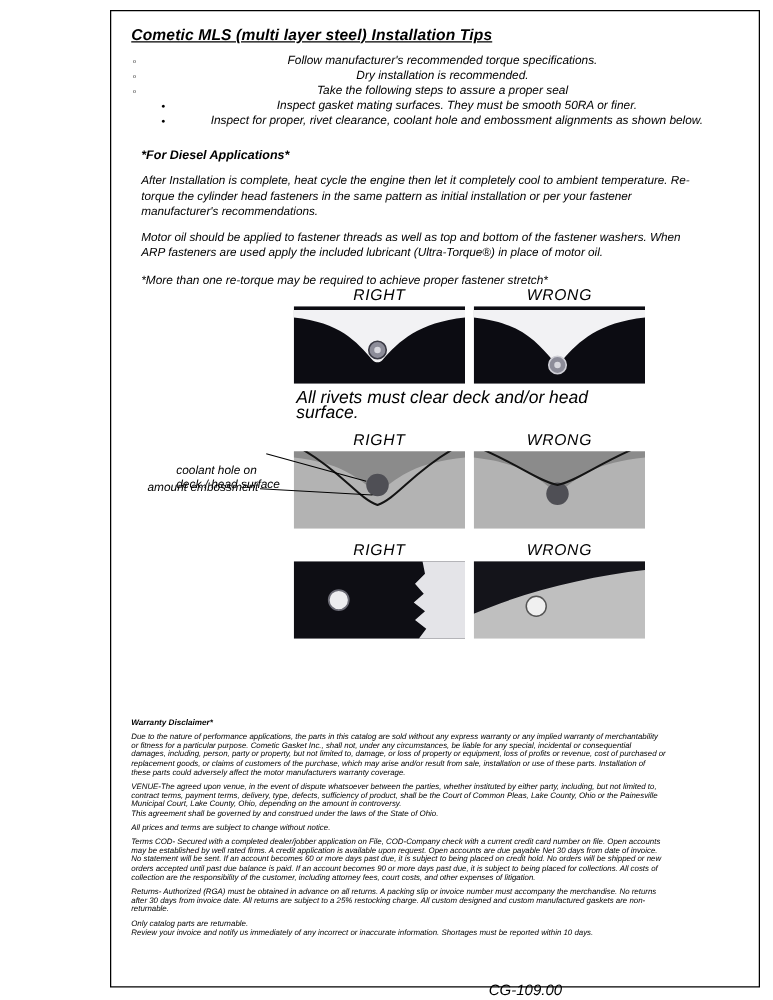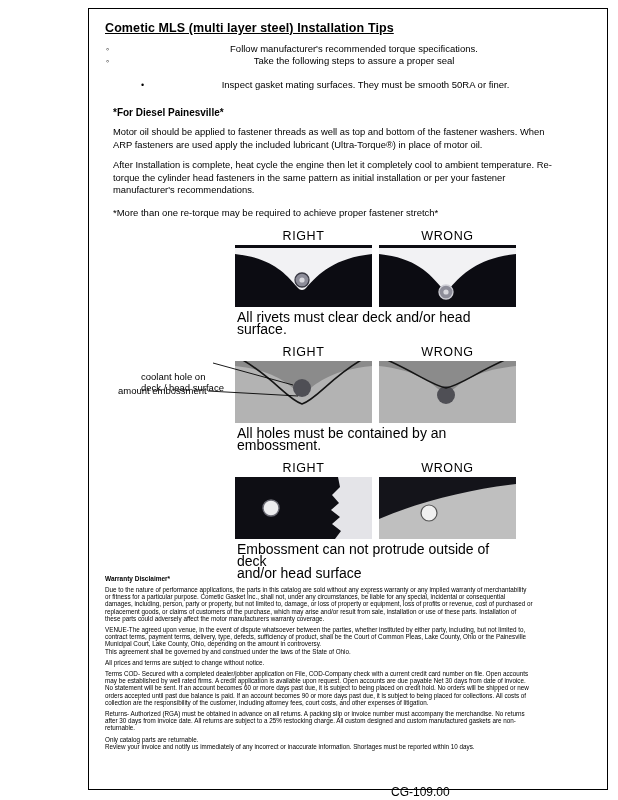--- a/index.html
+++ b/index.html
@@ -10,30 +10,31 @@
     color: #000;
     position: relative;
     overflow: hidden;
   }
   .page {
     position: absolute; left: 88px; top: 8px;
     width: 520px; height: 782px;
     border: 1px solid #000;
     box-sizing: border-box;
     background: #fff;
+    font-style: italic;
   }
   .intro { position: absolute; top: 12px; left: 16px; width: 488px; }
   .title {
     font-size: 12.5px; font-weight: bold; text-decoration: underline;
     margin: 0 0 8px 0; letter-spacing: 0.1px;
   }
   ul.bullets { list-style: none; margin: 0; padding: 0; font-size: 9.5px; line-height: 12px; text-align: center; }
   ul.bullets > li { padding-left: 10px; position: relative; }
   ul.bullets > li::before { content: "◦"; position: absolute; left: 1px; top: 0; font-size: 9px; }
-  ul.subbullets { list-style: none; margin: 12px; padding: 0 0 0 13px; }
+  ul.subbullets { list-style: none; margin: 0; padding: 0 0 0 13px; }
   ul.subbullets > li { padding-left: 10px; position: relative; }
   ul.subbullets > li::before { content: "•"; position: absolute; left: 1px; top: 0; font-size: 9px; }
   .diesel-heading { font-weight: bold; font-size: 10px; margin: 16px 0 8px 8px; }
   p.body { font-size: 9.4px; line-height: 12.5px; margin: 0 0 8px 8px; width: 442px; }
   p.note { font-size: 9.5px; margin: 10px 0 0 8px; }
 
   .diagrams { position: absolute; top: 220px; left: 146px; width: 281px; }
   .drow { position: relative; margin-bottom: 10px; }
   .dheaders { display: flex; gap: 7px; align-items: center; }
   .dheaders span { width: 137px; text-align: center; font-size: 12.5px; letter-spacing: 0.6px; }
@@ -65,31 +66,33 @@
 </head>
 <body>
 
 <div class="page">
 
   <div class="intro">
     <h1 class="title">Cometic MLS (multi layer steel) Installation Tips</h1>
 
     <ul class="bullets">
       <li><span>Follow manufacturer's recommended torque specifications.</span></li>
+      <li><span>Dry installation is recommended.</span></li>
       <li>
         <span>Take the following steps to assure a proper seal</span>
         <ul class="subbullets">
           <li><span>Inspect gasket mating surfaces.  They must be smooth 50RA or finer.</span></li>
+          <li><span>Inspect for proper, rivet clearance, coolant hole and embossment alignments as shown below.</span></li>
         </ul>
       </li>
     </ul>
 
-    <div class="diesel-heading">*For Diesel Painesville*</div>
+    <div class="diesel-heading">*For Diesel Applications*</div>
+    <p class="body">After Installation is complete, heat cycle the engine then let it completely cool to ambient temperature. Re-torque the cylinder head fasteners in the same pattern as initial installation or per your fastener manufacturer's recommendations.</p>
     <p class="body">Motor oil should be applied to fastener threads as well as top and bottom of the fastener washers. When ARP fasteners are used apply the included lubricant (Ultra-Torque®) in place of motor oil.</p>
-    <p class="body">After Installation is complete, heat cycle the engine then let it completely cool to ambient temperature. Re-torque the cylinder head fasteners in the same pattern as initial installation or per your fastener manufacturer's recommendations.</p>
     <p class="note">*More than one re-torque may be required to achieve proper fastener stretch*</p>
   </div>
 
   <div class="diagrams">
 
     <div class="drow">
       <div class="dheaders">
         <span>RIGHT</span>
         <span>WRONG</span>
       </div>
@@ -131,21 +134,20 @@
           <circle cx="67" cy="27" r="9" fill="#4f4f55"></circle>
           <path d="M6,-2 C38,16 52,38 67,43 C82,38 96,16 128,-2" fill="none" stroke="#141414" stroke-width="1.6"></path>
         </svg>
         <svg class="dimg" viewBox="0 0 137 62" preserveAspectRatio="none">
           <rect width="137" height="62" fill="#b3b3b3"></rect>
           <path d="M0,0 H137 V5 C98,9 84,20 71,31 C69,33 65,33 63,31 C50,20 36,9 0,5 Z" fill="#8b8b8b"></path>
           <circle cx="67" cy="34" r="9" fill="#4f4f55"></circle>
           <path d="M6,-2 C38,12 52,24 67,27 C82,24 96,12 128,-2" fill="none" stroke="#141414" stroke-width="1.6"></path>
         </svg>
       </div>
-      <div class="dcaption">All holes must be contained by an embossment.</div>
     </div>
 
     <div class="drow">
       <div class="dheaders">
         <span>RIGHT</span>
         <span>WRONG</span>
       </div>
       <div class="dimages">
         <svg class="dimg" viewBox="0 0 137 62" preserveAspectRatio="none">
           <rect width="137" height="62" fill="#0e0e14"></rect>
@@ -153,22 +155,20 @@
           <circle cx="36" cy="31" r="8" fill="#ededef"></circle>
           <circle cx="36" cy="31" r="8" fill="none" stroke="#6a6a74" stroke-width="1.4"></circle>
         </svg>
         <svg class="dimg" viewBox="0 0 137 62" preserveAspectRatio="none">
           <rect width="137" height="62" fill="#bfbfbf"></rect>
           <path d="M0,0 H137 V7 C92,12 42,24 0,42 Z" fill="#14141a"></path>
           <circle cx="50" cy="36" r="8" fill="#f0f0f0"></circle>
           <circle cx="50" cy="36" r="8" fill="none" stroke="#555" stroke-width="1.2"></circle>
         </svg>
       </div>
-      <div class="dcaption">Embossment can not protrude outside of deck
-and/or head surface</div>
     </div>
 
   </div>
 
   <div class="disclaimer">
     <h2>Warranty Disclaimer*</h2>
     <p>Due to the nature of performance applications, the parts in this catalog are sold without any express warranty or any implied warranty of merchantability or fitness for a particular purpose.  Cometic Gasket Inc., shall not, under any circumstances, be liable for any special, incidental or consequential damages, including, person, party or property, but not limited to, damage, or loss of property or equipment, loss of profits or revenue, cost of purchased or replacement goods, or claims of customers of the purchase, which may arise and/or result from sale, installation or use of these parts.  Installation of these parts could adversely affect the motor manufacturers warranty coverage.</p>
     <p>VENUE-The agreed upon venue, in the event of dispute whatsoever between the parties, whether instituted by either party, including, but not limited to, contract terms, payment terms, delivery, type, defects, sufficiency of product, shall be the Court of Common Pleas, Lake County, Ohio or the Painesville Municipal Court, Lake County, Ohio, depending on the amount in controversy.
 This agreement shall be governed by and construed under the laws of the State of Ohio.</p>
     <p>All prices and terms are subject to change without notice.</p>

